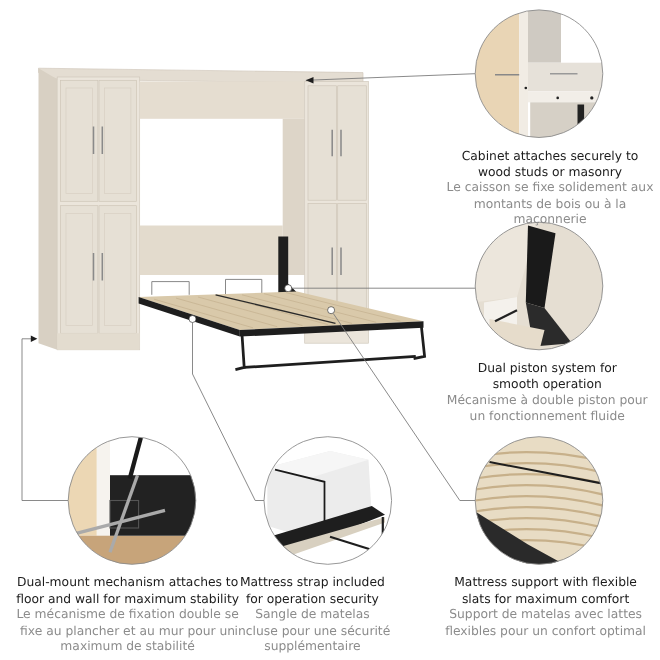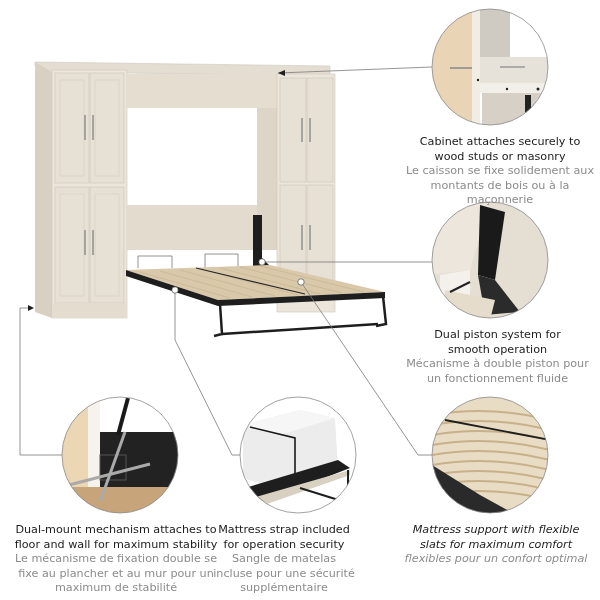--- a/index.html
+++ b/index.html
@@ -213,18 +213,19 @@
 </div>
 
 <div class="caption" style="left:204px; top:523px; width:160px;">
   <span class="en">Mattress strap included</span>
   <span class="en">for operation security</span>
   <span class="fr">Sangle de matelas</span>
   <span class="fr">incluse pour une sécurité</span>
   <span class="fr">supplémentaire</span>
 </div>
 
-<div class="caption" style="left:392px; top:523px; width:208px;font-style:italic;">
+<div class="caption" style="left:392px; top:523px; width:208px;">
   <span class="en">Mattress support with flexible</span>
   <span class="en">slats for maximum comfort</span>
+  <span class="fr">Support de matelas avec lattes</span>
   <span class="fr">flexibles pour un confort optimal</span>
 </div>
 </div>
 
 </body></html>

